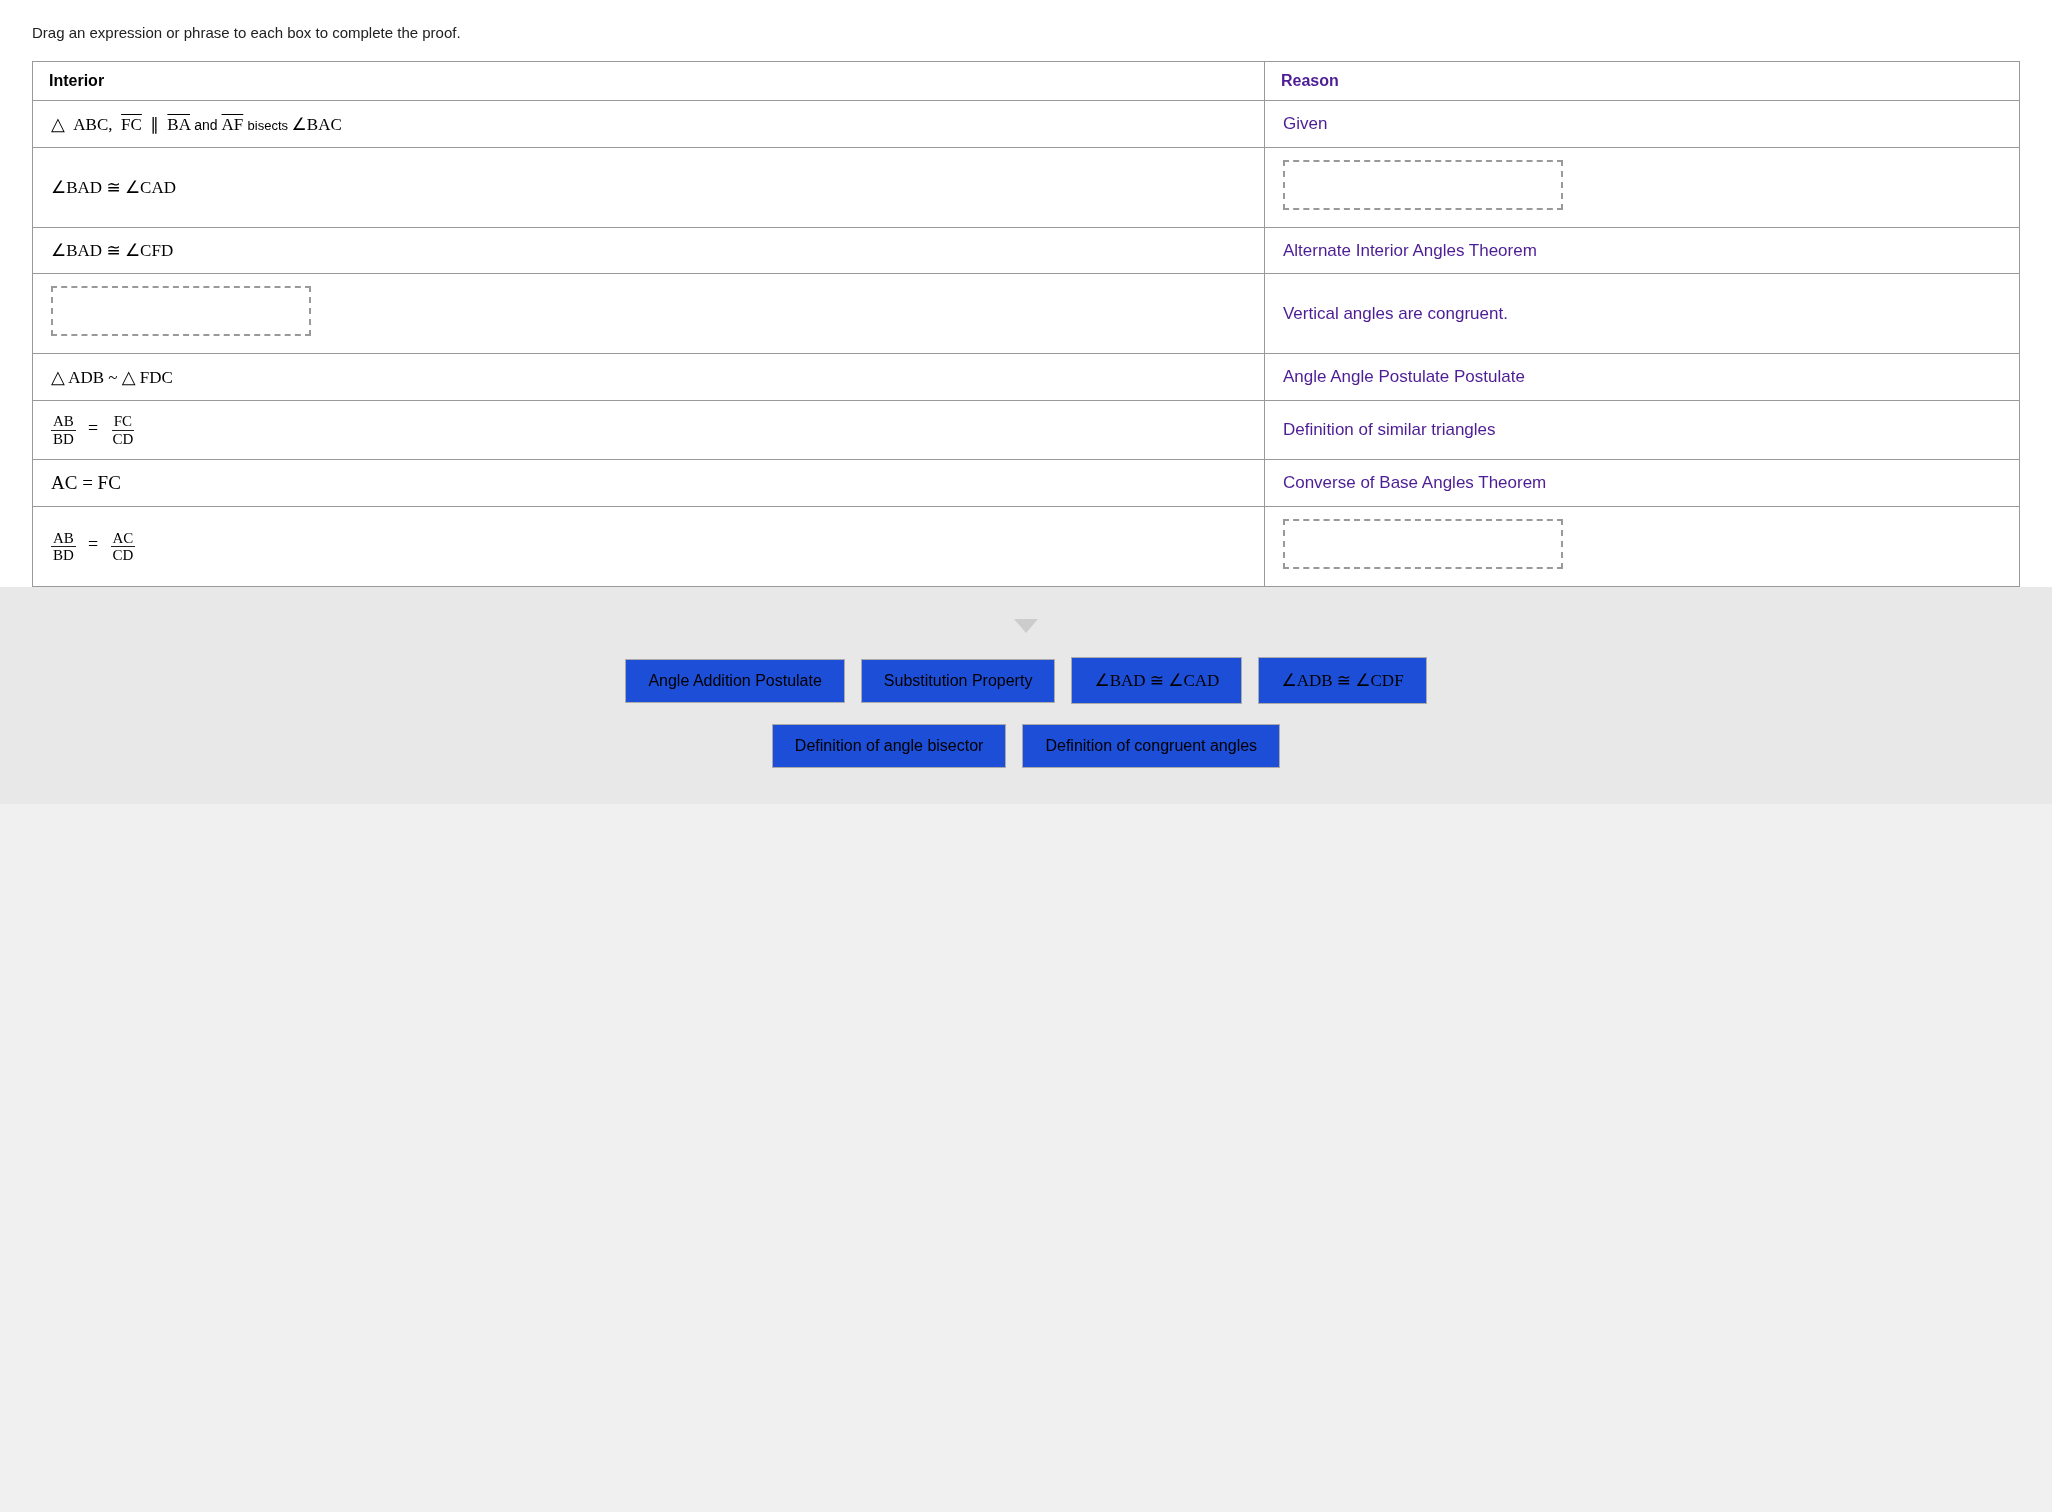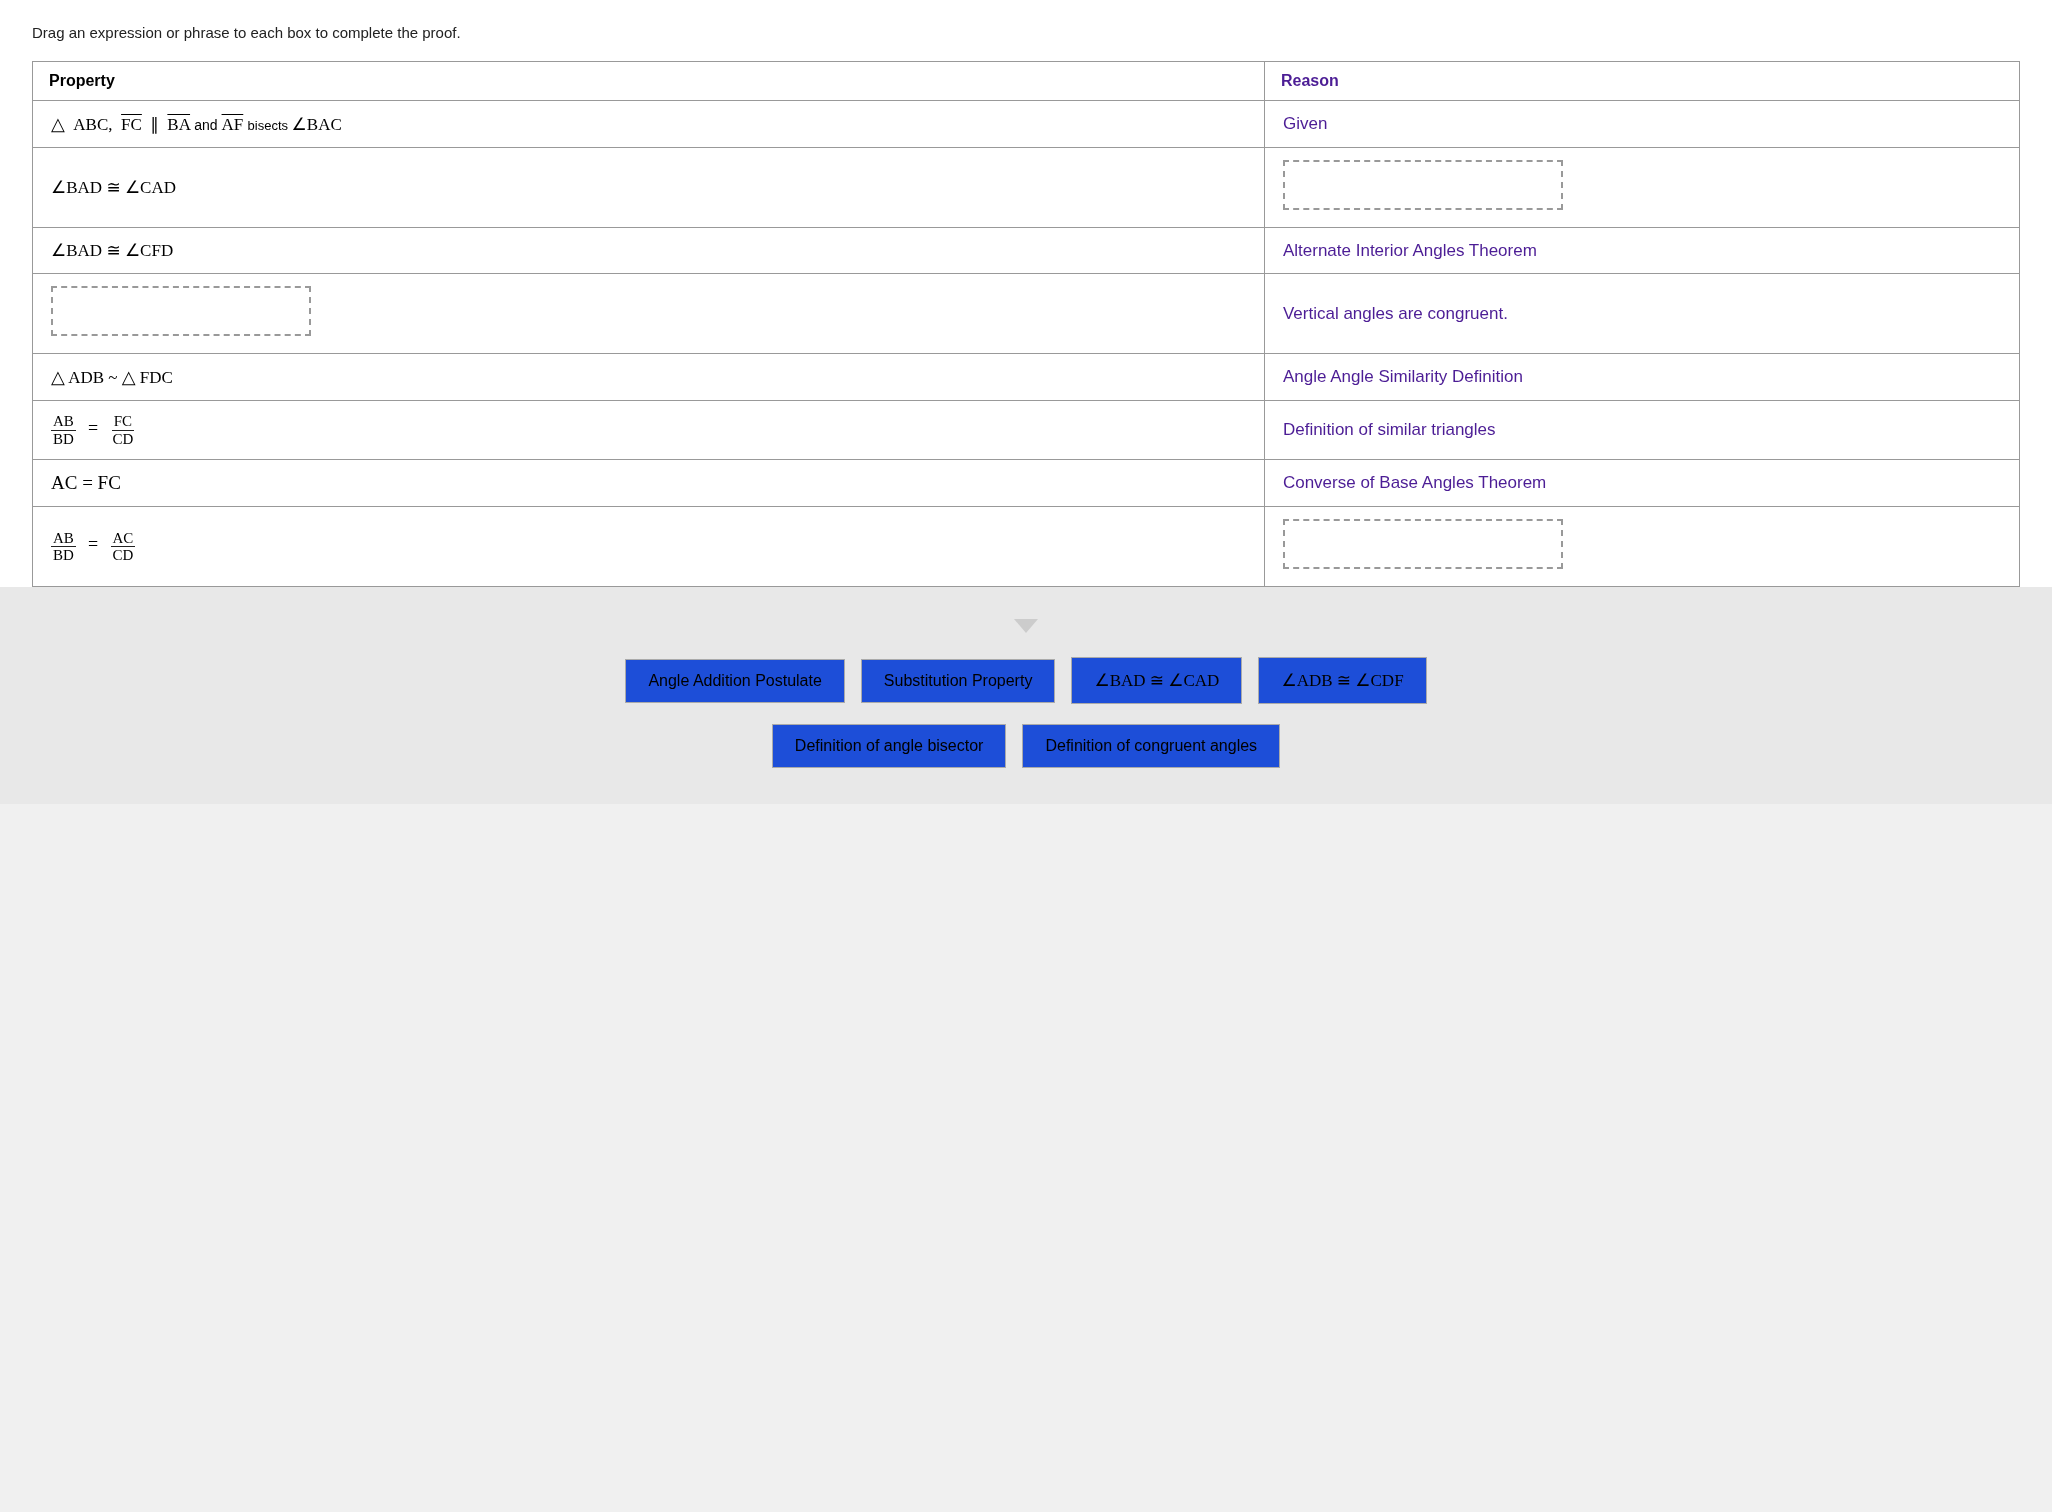--- a/index.html
+++ b/index.html
@@ -125,21 +125,21 @@
   </style>
 </head>
 <body>
 
 <div class="page-container">
   <p class="instructions">Drag an expression or phrase to each box to complete the proof.</p>
 
   <table class="proof-table">
     <thead>
       <tr>
-        <th class="statement-cell">Property</th>
+        <th class="statement-cell">Interior</th>
         <th class="reason-cell">Reason</th>
       </tr>
     </thead>
     <tbody>
 
       <tr>
         <td class="statement-cell">
           <span class="triangle-sym">△</span>
           &nbsp;<span>ABC,</span>
           &nbsp;<span class="overline">FC</span>
@@ -180,21 +180,21 @@
       </tr>
 
       <tr>
         <td class="statement-cell">
           <span class="triangle-sym">△</span>
           <span> ADB </span>
           <span>~</span>
           <span class="triangle-sym">△</span>
           <span> FDC</span>
         </td>
-        <td class="reason-cell">Angle Angle Similarity Definition</td>
+        <td class="reason-cell">Angle Angle Postulate Postulate</td>
       </tr>
 
       <tr>
         <td class="statement-cell">
           <span class="frac">
             <span class="frac-num">AB</span>
             <span class="frac-den">BD</span>
           </span>
           <span style="margin:0 8px; font-size:18px;">=</span>
           <span class="frac">

